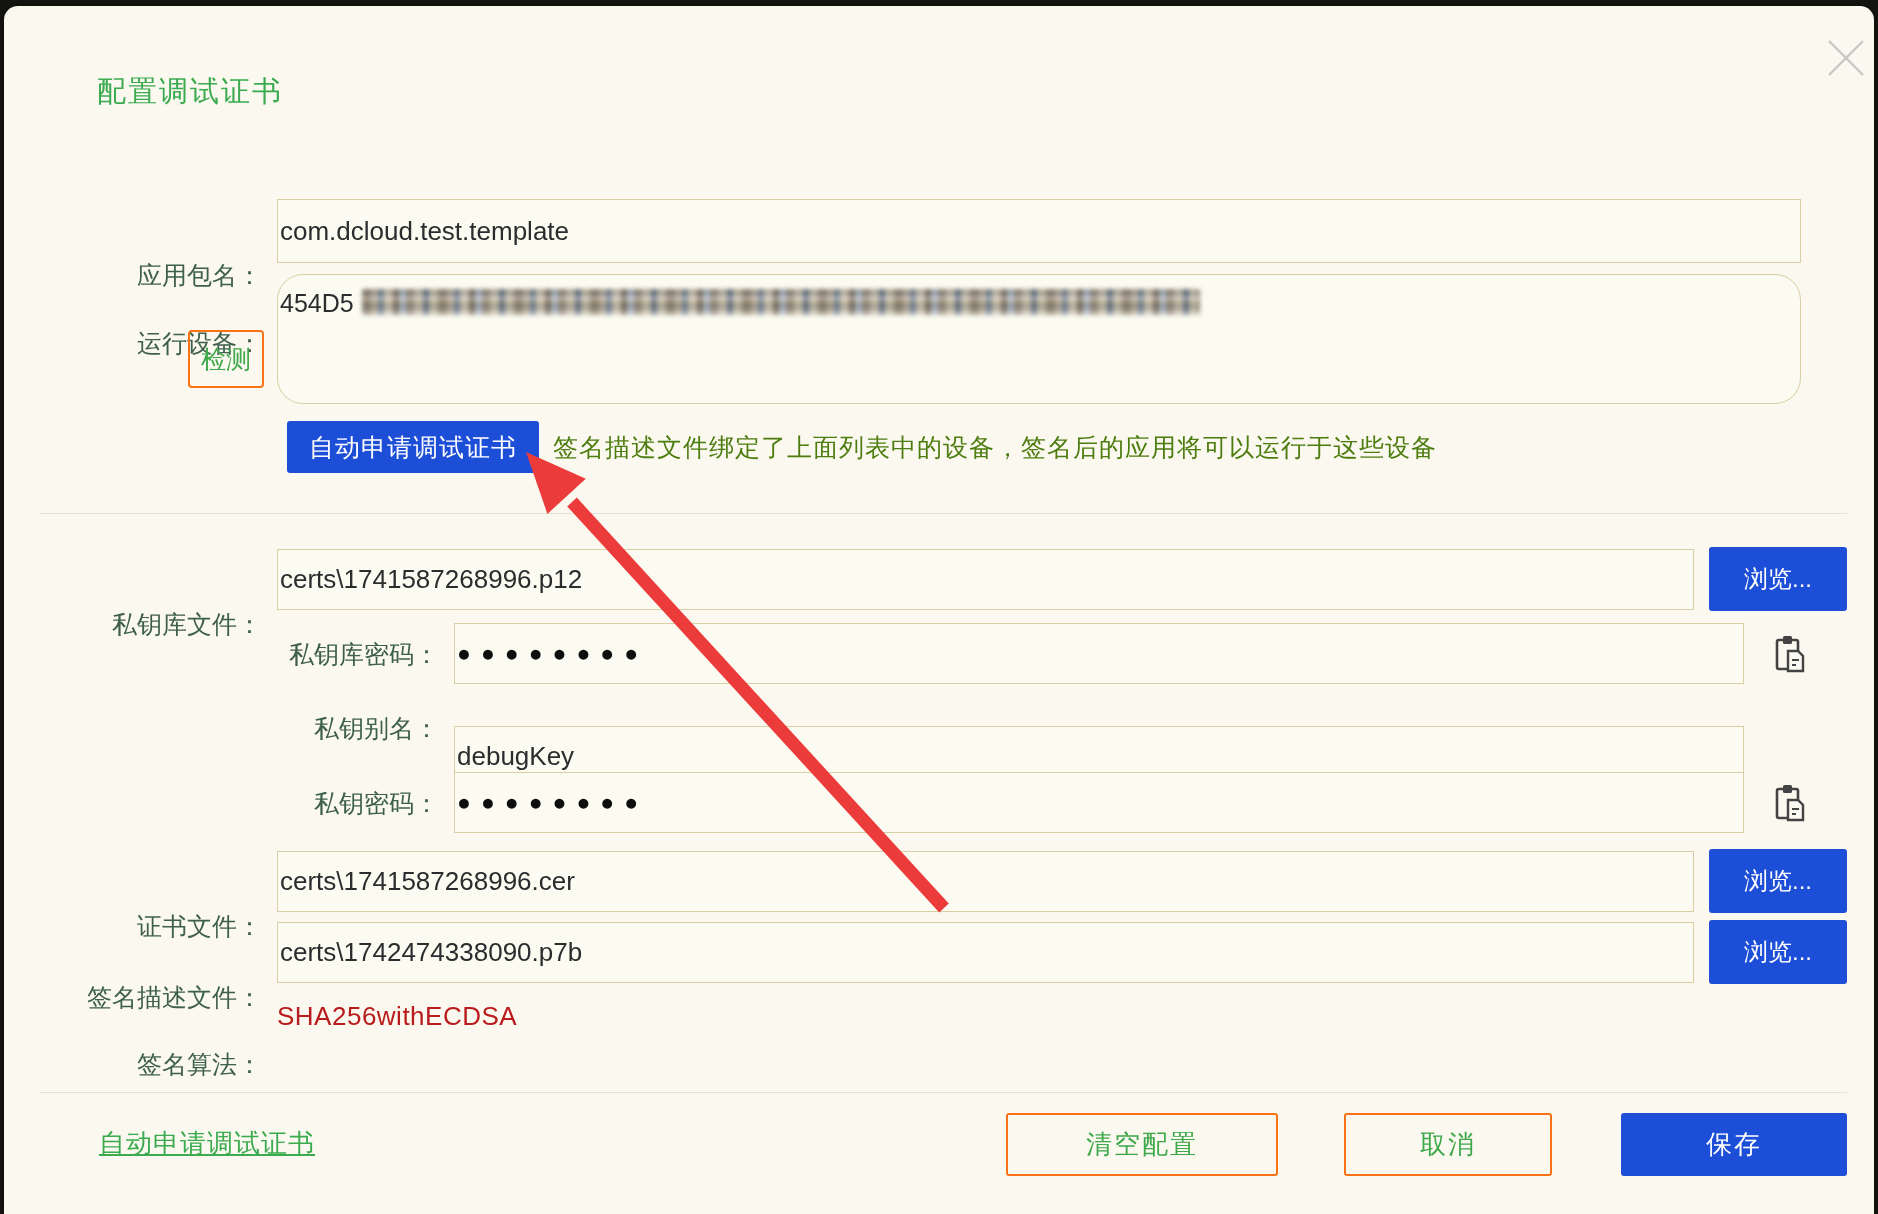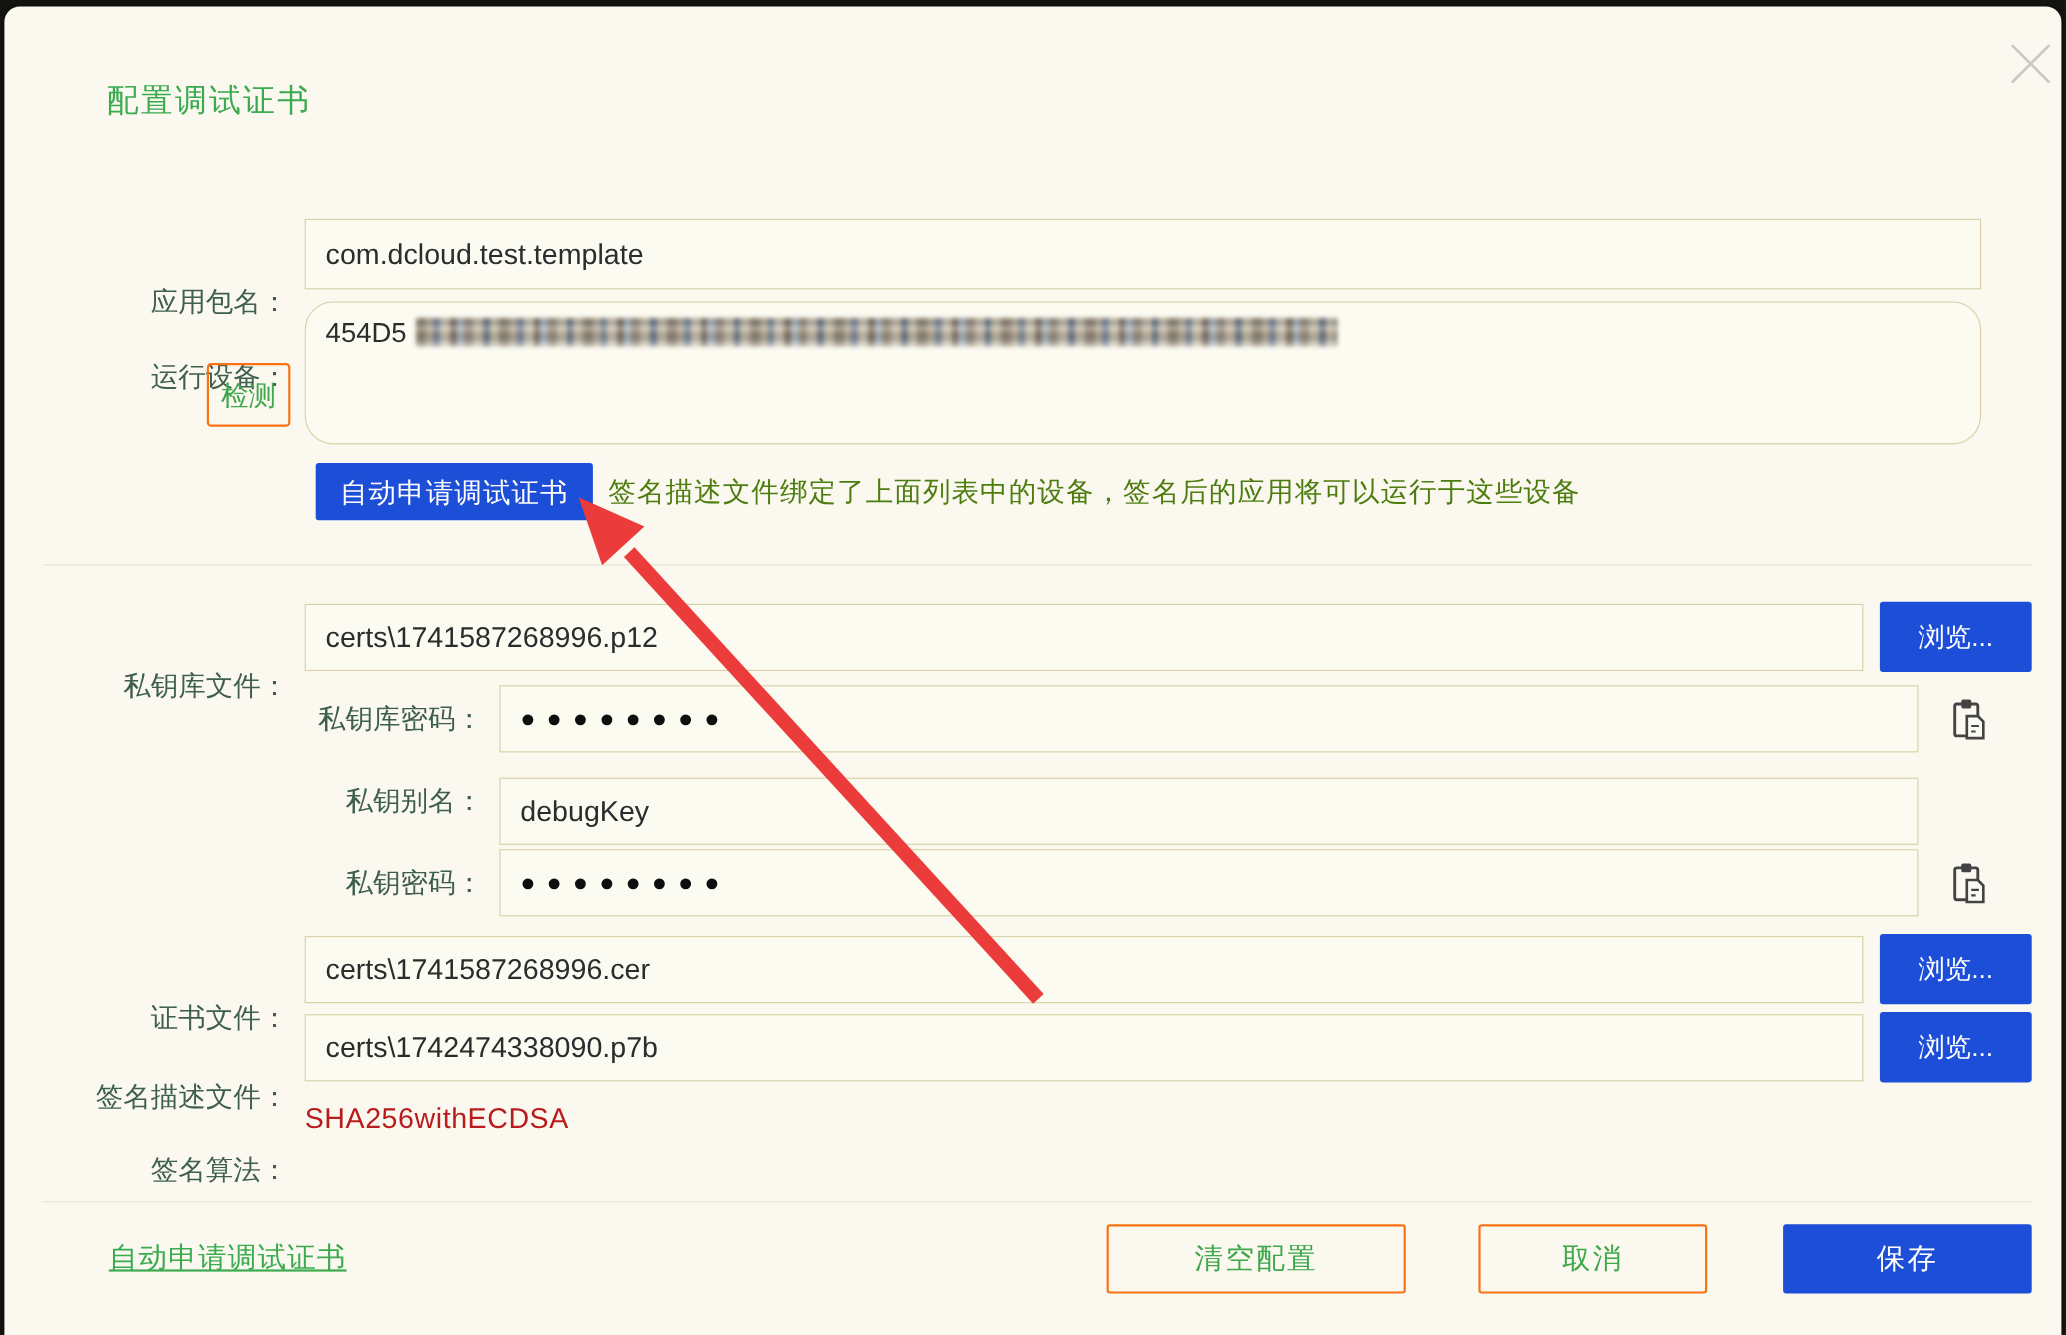--- a/index.html
+++ b/index.html
@@ -6,21 +6,21 @@
     font-family:"Liberation Sans","DejaVu Sans",sans-serif;}
   .dialog{position:absolute;left:4px;top:6px;width:1870px;height:1208px;background:#FAF8EF;
     border-radius:14px 14px 0 0;box-shadow:0 0 6px rgba(0,0,0,.35);}
   .abs{position:absolute;box-sizing:border-box;}
   .title{left:93px;top:66px;font-size:29px;font-weight:500;color:#3CAB50;letter-spacing:2px;}
   .close{left:1818px;top:28px;width:48px;height:48px;cursor:pointer;display:flex;align-items:center;justify-content:center;}
   .label{font-size:25px;color:#3E5F4B;text-align:right;height:34px;line-height:34px;}
   .lab-l1{left:60px;width:198px;margin-top:44px;}
   .lab-l2{left:240px;width:195px;}
   .field{background:#FCFBF1;border:1px solid #D8CFA4;font-size:26px;color:#2A2C2E;
-    display:flex;align-items:center;padding:0 18px;cursor:text;}
+    display:flex;align-items:center;padding:0 2px;cursor:text;}
   .device-box{align-items:flex-start;padding-top:14px;border-radius:26px;}
   .redacted{display:inline-block;width:838px;height:26px;margin-left:8px;border-radius:2px;
     vertical-align:middle;opacity:.92;filter:blur(2px) saturate(.85);
     background:
       repeating-linear-gradient(0deg, rgba(255,255,255,.25) 0 5px, rgba(40,60,90,.18) 5px 10px, rgba(120,80,30,.15) 10px 14px),
       repeating-linear-gradient(90deg,#8a7b66 0 9px,#b3a68e 9px 16px,#6d7e92 16px 22px,#c9bda6 22px 31px,#7a6b57 31px 37px,#a4b0bd 37px 44px,#938470 44px 52px,#c2b69e 52px 61px,#5d6e80 61px 67px,#bfb49c 67px 76px);}
   .btn{display:flex;align-items:center;justify-content:center;cursor:pointer;user-select:none;}
   .btn-outline{border:2px solid #f97316;color:#3FA84B;background:transparent;border-radius:3px;}
   .btn-fill{background:#1d4ed8;color:#FFFFFF;border-radius:3px;}
   .detect{left:184px;top:324px;width:76px;height:58px;font-size:25px;border-radius:4px;}
@@ -76,21 +76,21 @@
     <svg width="38" height="42" viewBox="0 0 36 42">
       <rect x="5" y="7" width="21" height="29" rx="2" fill="none" stroke="#434343" stroke-width="2.6"></rect>
       <rect x="11" y="3" width="9" height="8" rx="1.5" fill="#434343"></rect>
       <path d="M16 18 h10 l5 5 v15 h-15 z" fill="#FBFAF2" stroke="#434343" stroke-width="2.4"></path>
       <line x1="20" y1="27" x2="27" y2="27" stroke="#434343" stroke-width="2"></line>
       <line x1="20" y1="32" x2="24" y2="32" stroke="#434343" stroke-width="2"></line>
     </svg>
   </div>
 
   <div class="abs label lab-l2" style="top:705px">私钥别名：</div>
-  <div class="abs field" style="left:450px;top:701px;width:1290px;height:61px">debugKey</div>
+  <div class="abs field" style="left:450px;top:720px;width:1290px;height:61px">debugKey</div>
 
   <div class="abs label lab-l2" style="top:780px">私钥密码：</div>
   <div class="abs field" style="left:450px;top:766px;width:1290px;height:61px">
     <span class="dots">●●●●●●●●</span>
   </div>
   <div class="abs clip-btn" style="left:1766px;top:775px">
     <svg width="38" height="42" viewBox="0 0 36 42">
       <rect x="5" y="7" width="21" height="29" rx="2" fill="none" stroke="#434343" stroke-width="2.6"></rect>
       <rect x="11" y="3" width="9" height="8" rx="1.5" fill="#434343"></rect>
       <path d="M16 18 h10 l5 5 v15 h-15 z" fill="#FBFAF2" stroke="#434343" stroke-width="2.4"></path>

